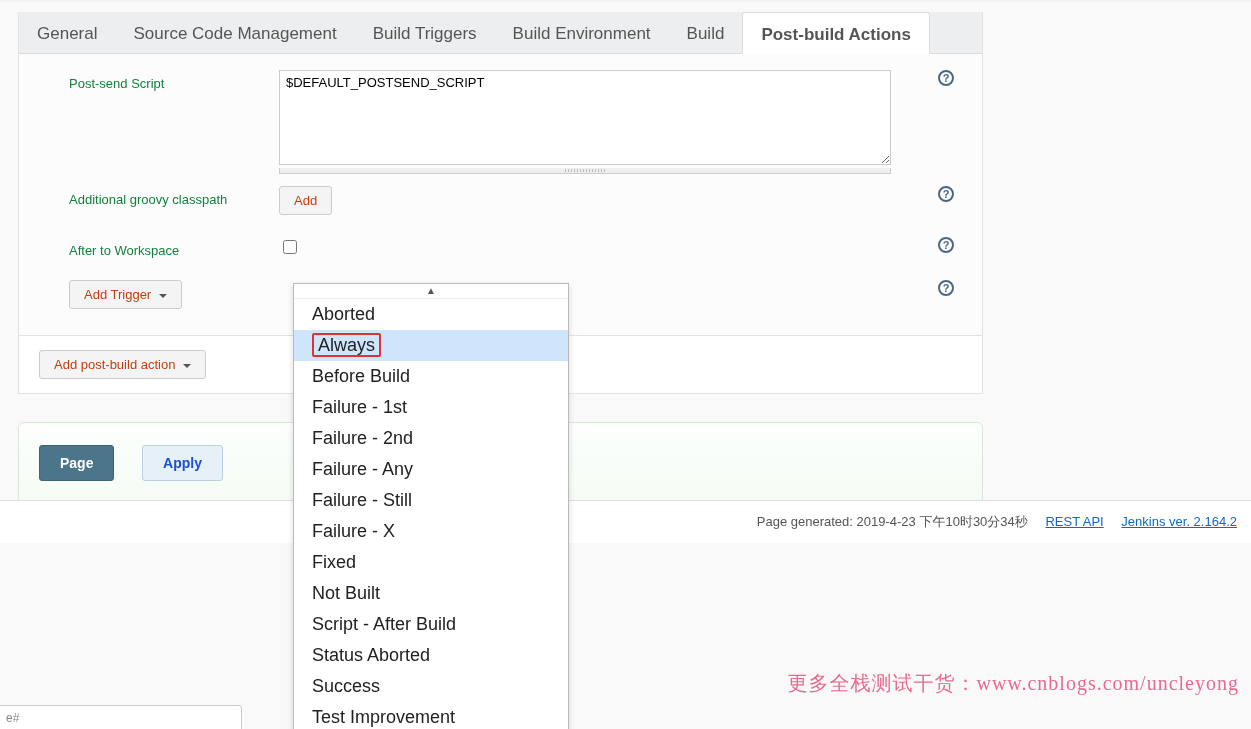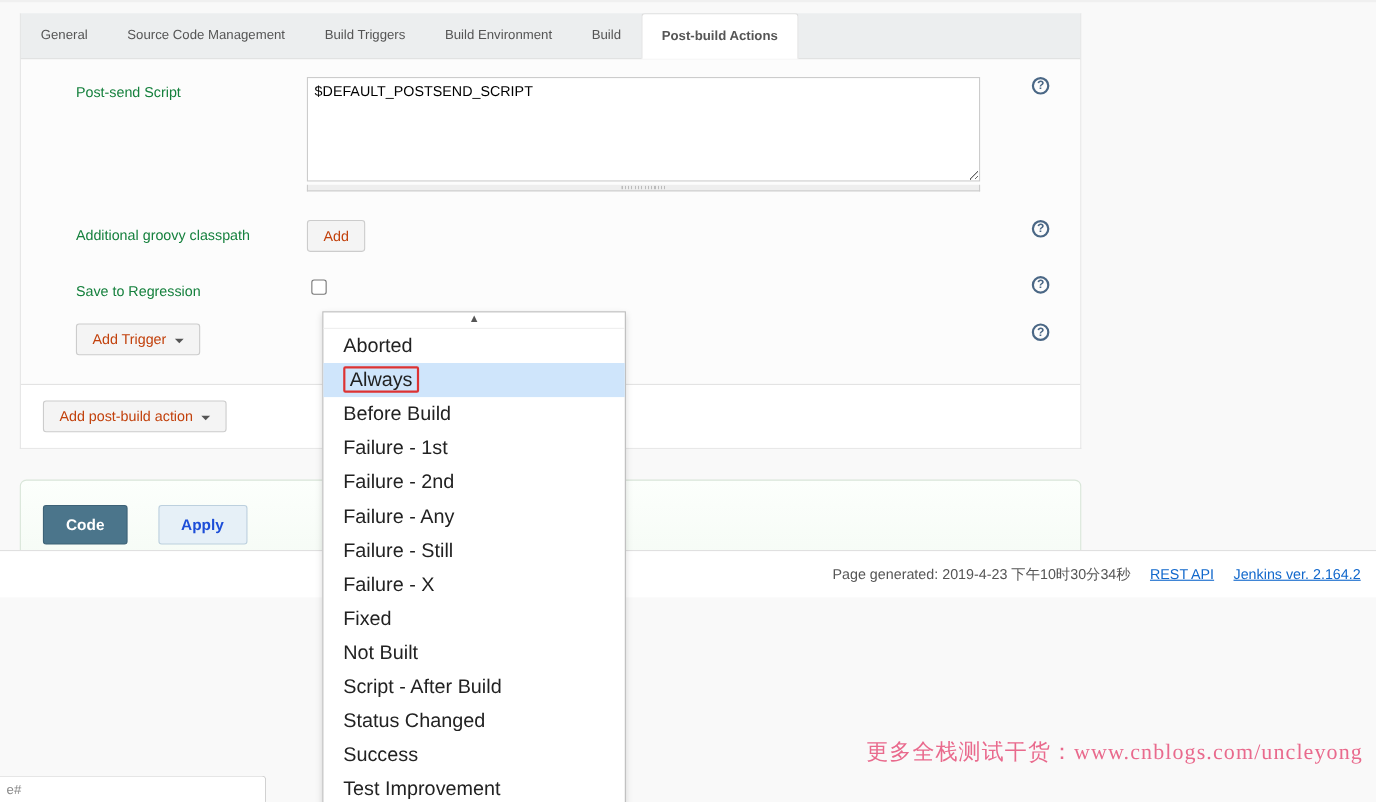--- a/index.html
+++ b/index.html
@@ -30,21 +30,21 @@
     display: flex;
     background: #eceeef;
     border-bottom: 1px solid #ddd;
     height: 42px;
   }
   .tab {
     padding: 12px 18px;
     color: #555;
     cursor: pointer;
     border-right: 0;
-    font-size: 12px;
+    font-size: 17px;
   }
   .tab.active {
     background: #fff;
     border: 1px solid #ddd;
     border-bottom-color: #fff;
     border-radius: 3px 3px 0 0;
     font-weight: bold;
     margin-bottom: -1px;
   }
   .form-area {
@@ -253,30 +253,30 @@
 
       <div class="row">
         <div class="row-label">Post-send Script</div>
         <div class="row-control">
           <textarea class="txt" style="">$DEFAULT_POSTSEND_SCRIPT</textarea>
           <div class="resize-grip"></div>
         </div>
         <div class="help-icon">?</div>
       </div>
 
-      <div class="row" style="margin-top:14px;">
+      <div class="row" style="">
         <div class="row-label">Additional groovy classpath</div>
         <div class="row-control">
           <span class="btn">Add</span>
         </div>
         <div class="help-icon">?</div>
       </div>
 
       <div class="row" style="margin-top:10px;">
-        <div class="row-label">Save to Regression</div>
+        <div class="row-label">After to Workspace</div>
         <div class="row-control">
           <input type="checkbox" style="">
         </div>
         <div class="help-icon">?</div>
       </div>
 
       <div class="row" style="margin-top:10px;">
         <div class="row-control">
           <span class="btn dd">Add Trigger</span>
         </div>
@@ -285,21 +285,21 @@
 
     </div>
 
     <div class="section-add">
       <span class="btn dd">Add post-build action</span>
     </div>
 
   </div>
 
   <div class="save-bar">
-    <span class="btn btn-save">Code</span>
+    <span class="btn btn-save">Page</span>
     <span class="btn btn-apply">Apply</span>
   </div>
 
   <div class="footer">
     <span>Page generated: 2019-4-23 下午10时30分34秒</span>
     <a href="#">REST API</a>
     <a href="#">Jenkins ver. 2.164.2</a>
   </div>
 
   <div class="dropdown">
@@ -309,21 +309,21 @@
         <div class="dd-item hl boxed"><span>Always</span></div>
         <div class="dd-item">Before Build</div>
         <div class="dd-item">Failure - 1st</div>
         <div class="dd-item">Failure - 2nd</div>
         <div class="dd-item">Failure - Any</div>
         <div class="dd-item">Failure - Still</div>
         <div class="dd-item">Failure - X</div>
         <div class="dd-item">Fixed</div>
         <div class="dd-item">Not Built</div>
         <div class="dd-item">Script - After Build</div>
-        <div class="dd-item">Status Changed</div>
+        <div class="dd-item">Status Aborted</div>
         <div class="dd-item">Success</div>
         <div class="dd-item">Test Improvement</div>
         <div class="dd-item">Test Regression</div>
       </div>
     <div class="dd-arrow down">▼</div>
   </div>
 
   <div class="watermark">更多全栈测试干货：www.cnblogs.com/uncleyong</div>
 
   <input class="bottom-input" value="e#" style="">

